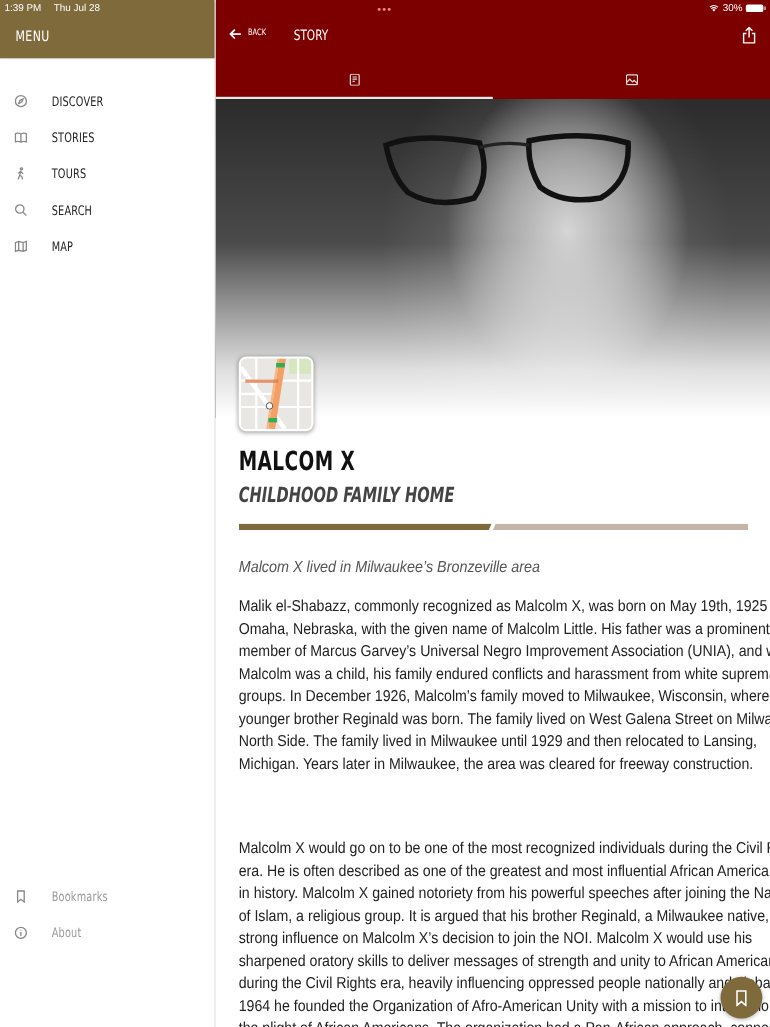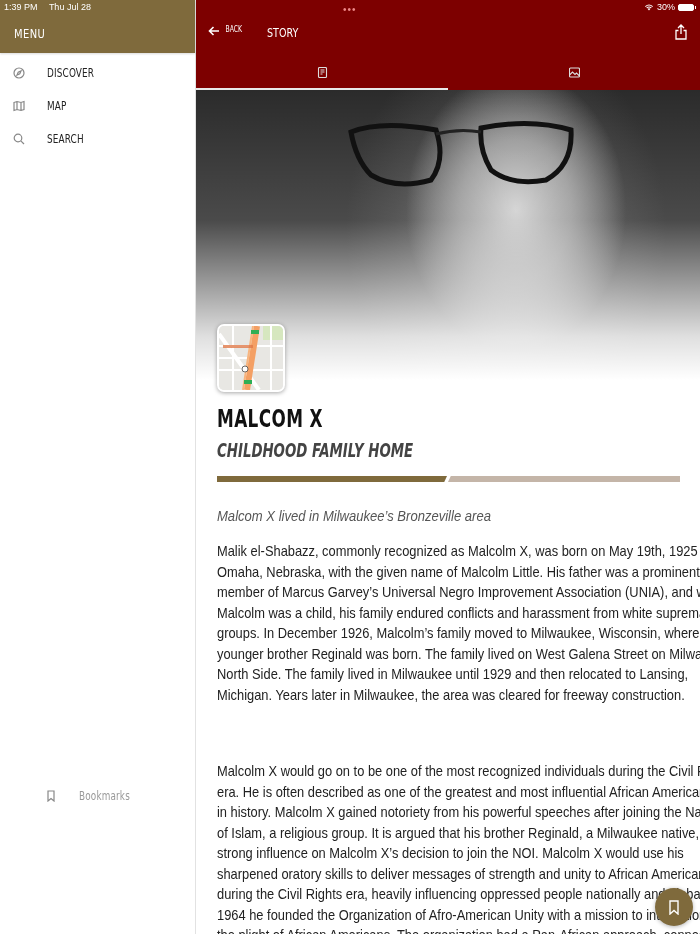--- a/index.html
+++ b/index.html
@@ -19,29 +19,29 @@
       position: absolute; left: 4px; top: 2px; font-size: 9px; color: #fff;
       font-family: "Liberation Sans", sans-serif;
     }
     .status-left span { margin-right: 9px; }
     .menu-title {
       position: absolute; left: 14px; top: 26px; font-size: 13px; letter-spacing: 0.5px;
       font-family: "DejaVu Sans Condensed", "DejaVu Sans", sans-serif; transform: scaleX(0.85); transform-origin: left;
     }
     .nav-list { position: absolute; top: 66px; left: 0; width: 100%; }
     .nav-item {
-      height: 33px; display: flex; align-items: flex-start; cursor: pointer;
+      height: 33px; display: flex; align-items: flex-end; cursor: pointer;
     }
     .nav-item .icon { width: 14px; height: 14px; margin-left: 12px; margin-right: 21px; display: flex; align-items: center; justify-content: center; }
     .nav-item .icon svg { width: 12px; height: 12px; stroke: #888; fill: none; stroke-width: 1.2; }
     .nav-item .label {
       font-size: 12px; color: #222; letter-spacing: 0.2px;
       font-family: "DejaVu Sans Condensed", "DejaVu Sans", sans-serif; transform: scaleX(0.82); transform-origin: left; display: inline-block;
     }
-    .sec-list { position: absolute; top: 789px; left: 0; width: 100%; padding-left: 32px; }
+    .sec-list { position: absolute; top: 789px; left: 0; width: 100%; }
     .sec-list .label { color: #999; text-transform: none; }
 
     
     .main { position: absolute; left: 196px; top: 0; width: 504px; height: 934px; overflow: hidden; }
     .topbar { height: 90px; background: #7d0000; position: relative; color: #fff; }
     .dots { position: absolute; left: 147px; top: 4px; font-size: 10px; color: #e88; letter-spacing: 1px; }
     .status-right { position: absolute; right: 6px; top: 2px; font-size: 9px; color: #fff; display: flex; align-items: center; gap: 3px; font-family: "Liberation Sans", sans-serif; }
     .battery { width: 16px; height: 7px; border: 1px solid #fff; border-radius: 2px; background: #fff; position: relative; }
     .battery::after { content: ""; position: absolute; right: -3px; top: 1.5px; width: 1.5px; height: 3px; background: #fff; }
     .back-btn { position: absolute; left: 12px; top: 25px; display: flex; align-items: flex-start; gap: 4px; cursor: pointer; }
@@ -105,44 +105,70 @@
         <svg viewBox="0 0 12 12">
             <circle cx="6" cy="6" r="5"></circle>
             <path d="M8 4 L6.8 6.8 L4 8 L5.2 5.2 Z"></path>
           </svg>
       </span>
       <span class="label">DISCOVER</span>
     </div>
     <div class="nav-item">
       <span class="icon">
         <svg viewBox="0 0 12 12">
-            <path d="M1 2.5 L4 1.5 L8 2.5 L11 1.5 V9.5 L8 10.5 L4 9.5 L1 10.5 Z M4 1.5 V9.5 M8 2.5 V10.5"></path>
-          </svg>
-      </span>
-      <span class="label">MAP</span>
+            <path d="M1 2.5 Q3.5 1.5 6 2.8 Q8.5 1.5 11 2.5 V10 Q8.5 9 6 10.2 Q3.5 9 1 10 Z M6 2.8 V10.2"></path>
+          </svg>
+      </span>
+      <span class="label">STORIES</span>
+    </div>
+    <div class="nav-item">
+      <span class="icon">
+        <svg viewBox="0 0 12 12">
+            <circle cx="6.5" cy="1.5" r="1"></circle>
+            <path d="M6 3 L5 7 L3.5 11 M5 7 L7 9 L7.5 11 M5.7 4 L3.5 5.5 M5.7 4 L8 6"></path>
+          </svg>
+      </span>
+      <span class="label">TOURS</span>
     </div>
     <div class="nav-item">
       <span class="icon">
         <svg viewBox="0 0 12 12">
             <circle cx="5" cy="5" r="3.8"></circle>
             <path d="M7.8 7.8 L11 11"></path>
           </svg>
       </span>
       <span class="label">SEARCH</span>
     </div>
+    <div class="nav-item">
+      <span class="icon">
+        <svg viewBox="0 0 12 12">
+            <path d="M1 2.5 L4 1.5 L8 2.5 L11 1.5 V9.5 L8 10.5 L4 9.5 L1 10.5 Z M4 1.5 V9.5 M8 2.5 V10.5"></path>
+          </svg>
+      </span>
+      <span class="label">MAP</span>
+    </div>
   </nav>
 
   <nav class="nav-list sec-list">
     <div class="nav-item">
       <span class="icon">
         <svg viewBox="0 0 12 12">
             <path d="M3 1 H9 V11 L6 8.5 L3 11 Z"></path>
           </svg>
       </span>
       <span class="label">Bookmarks</span>
+    </div>
+    <div class="nav-item">
+      <span class="icon">
+        <svg viewBox="0 0 12 12">
+            <circle cx="6" cy="6" r="5"></circle>
+            <path d="M6 5.2 V8.8 M6 3.2 V3.8"></path>
+          </svg>
+      </span>
+      <span class="label">About</span>
     </div>
   </nav>
 </aside>
 
 <main class="main">
   <header class="topbar">
     <div class="dots">•••</div>
     <div class="status-right">
       <svg width="10" height="8" viewBox="0 0 10 8">
           <path d="M5 7.5 L3.5 5.8 Q5 4.6 6.5 5.8 Z M2.3 4.5 Q5 2.3 7.7 4.5 L7 5.2 Q5 3.6 3 5.2 Z M1 3.2 Q5 -0.2 9 3.2 L8.3 3.9 Q5 1.1 1.7 3.9 Z" fill="#fff"></path>

